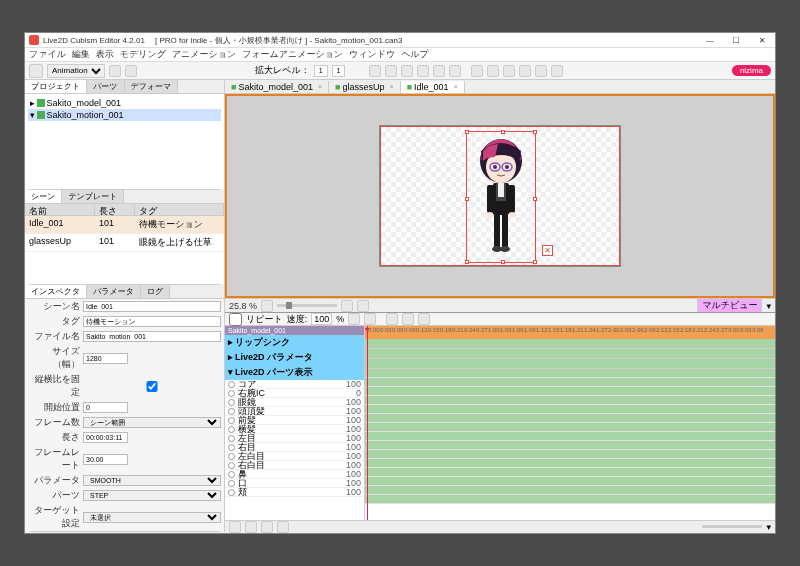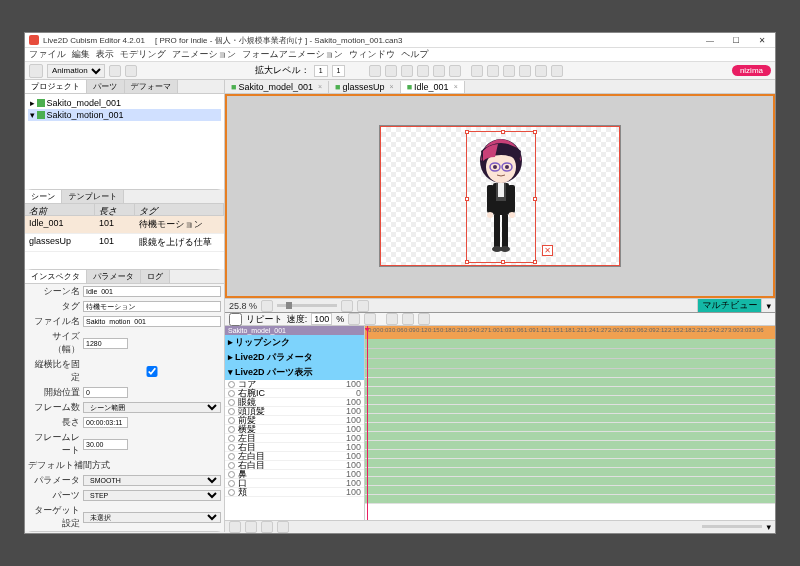--- a/index.html
+++ b/index.html
@@ -22,21 +22,21 @@
 .left { width: 200px; display: flex; flex-direction: column; border-right: 1px solid #ccc; }
 .panel { border-bottom: 1px solid #ccc; display: flex; flex-direction: column; border-radius: 7px; }
 .panel-tabs { height: 14px; background: #eee; display: flex; border-bottom: 1px solid #ccc; }
 .ptab { padding: 1px 6px; font-size: 8px; background: #ddd; border-right: 1px solid #ccc; cursor: pointer; }
 .ptab.active { background: #fff; }
 .tree { flex: 1; background: #fff; padding: 3px; overflow: auto; font-size: 8px; }
 .tree-item { display: flex; align-items: center; gap: 2px; padding: 1px 2px; cursor: pointer; }
 .tree-item.sel { background: #d0e0ff; }
 .ico-cube { width: 8px; height: 8px; background: #4caf50; }
 .scene-panel { flex: 1; }
-.scene-header { height: 12px; background: #ddd; display: flex; font-size: 7px; border-bottom: 1px solid #ccc; font-style: italic; }
+.scene-header { height: 12px; background: #ddd; display: flex; font-size: 7px; border-bottom: 1px solid #ccc; }
 .scene-header > div { padding: 1px 4px; border-right: 1px solid #ccc; }
 .scene-list { background: #fff; flex: 1; font-size: 8px; }
 .scene-row { display: flex; border-bottom: 1px solid #eee; cursor: pointer; }
 .scene-row.sel { background: #f8e8d8; }
 .scene-row > div { padding: 2px 4px; }
 .inspector { flex: 1; background: #f5f5f5; overflow: auto; }
 .insp-row { display: flex; align-items: center; padding: 1px 3px; font-size: 7px; }
 .insp-row label { width: 55px; color: #333; text-align: right; padding-right: 3px; }
 .insp-row input, .insp-row select { flex: 1; font-size: 7px; height: 11px; border: 1px solid #bbb; padding: 0 2px; }
 .insp-row .half { width: 45px; flex: none; }
@@ -52,21 +52,21 @@
 .selhandle.tl { left: -2px; top: -2px; } .selhandle.tr { right: -2px; top: -2px; }
 .selhandle.bl { left: -2px; bottom: -2px; } .selhandle.br { right: -2px; bottom: -2px; }
 .selhandle.ml { left: -2px; top: 50%; } .selhandle.mr { right: -2px; top: 50%; }
 .selhandle.tm { left: 50%; top: -2px; } .selhandle.bm { left: 50%; bottom: -2px; }
 .xbutton { position: absolute; right: -18px; bottom: 6px; width: 11px; height: 11px; border: 1px solid #e74c3c; color: #e74c3c; font-size: 8px; line-height: 9px; text-align: center; cursor: pointer; background: #fff; }
 .chibi { position: absolute; left: 92px; top: 6px; width: 56px; height: 128px; }
 .vp-status { height: 14px; background: #eee; display: flex; align-items: center; padding: 0 4px; font-size: 7px; gap: 4px; border-top: 1px solid #ccc; }
 .vp-status .zoom { color: #333; }
 .vp-status .slider { flex: 0 0 60px; height: 3px; background: #ccc; position: relative; }
 .vp-status .slider::after { content: ''; position: absolute; left: 15%; top: -2px; width: 6px; height: 7px; background: #888; }
-.vp-status .multi { margin-left: auto; border: 1px solid #ccc; padding: 0 4px; background: #14b8a6; }
+.vp-status .multi { margin-left: auto; border: 1px solid #ccc; padding: 0 4px; background: #f0abfc; }
 .timeline-area { height: 220px; display: flex; flex-direction: column; border-top: 1px solid #999; }
 .tl-header { height: 24px; background: #f0f0f0; display: flex; align-items: center; padding: 0 4px; gap: 6px; border-bottom: 1px solid #ccc; }
 .tl-label { font-size: 8px; color: #333; }
 .tl-controls { display: flex; gap: 2px; }
 .tl-btn { width: 14px; height: 14px; border: 1px solid #aaa; background: #e8e8e8; font-size: 7px; display: flex; align-items: center; justify-content: center; cursor: pointer; }
 .tl-time { font-family: monospace; font-size: 13px; color: #333; padding: 0 4px; }
 .tl-frame { font-family: monospace; font-size: 8px; color: #666; }
 .tl-graphtab { border: 1px solid #ccc; padding: 1px 6px; background: #eee; font-size: 8px; cursor: pointer; }
 .tl-opts { height: 13px; background: #f5f5f5; display: flex; align-items: center; padding: 0 4px; gap: 4px; font-size: 7px; border-bottom: 1px solid #ccc; }
 .tl-opts .pct { border: 1px solid #ccc; padding: 0 2px; background: #fff; }
@@ -217,23 +217,20 @@
               <label>フレーム数</label>
               <select><option>シーン範囲</option></select>
             </div>
           <div class="insp-row">
               <label>長さ</label>
               <input class="half" value="00:00:03:11" style="">
             </div>
           <div class="insp-row">
               <label>フレームレート</label>
               <input class="half" value="30.00" style="">
-            </div>
-          <div class="insp-row">
-              <label style="width:100%;text-align:left">デフォルト補間方式</label>
             </div>
           <div class="insp-row">
               <label>パラメータ</label>
               <select><option>SMOOTH</option></select>
             </div>
           <div class="insp-row">
               <label>パーツ</label>
               <select><option>STEP</option></select>
             </div>
           <div class="insp-row">

